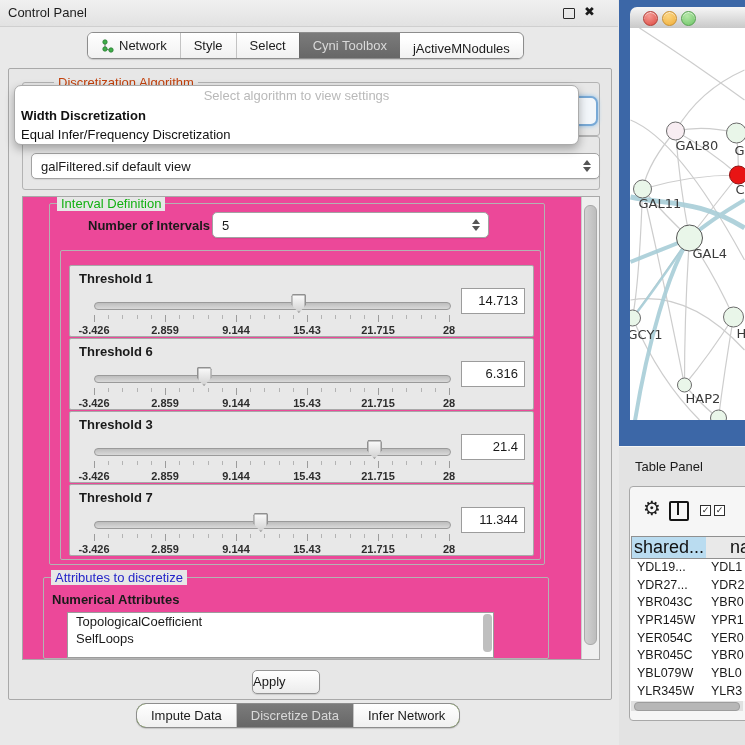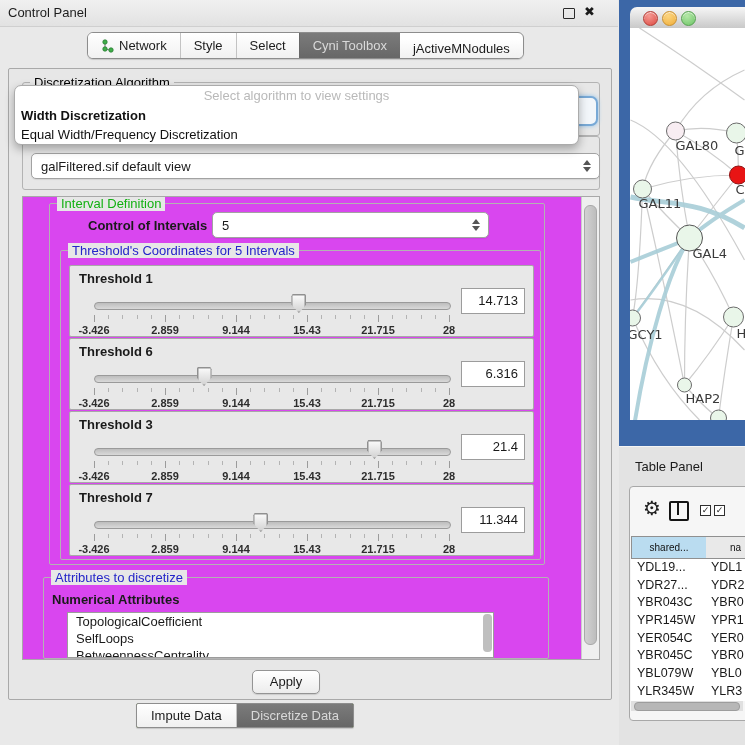--- a/index.html
+++ b/index.html
@@ -23,41 +23,41 @@
   .tab.sel{background:linear-gradient(#7b7b7b,#676767);color:#d9d9d9;border-left-color:#676767;}
   .tab.sel + .tab{border-left:none;margin-top:6px;}
 
   .outer-panel{left:8px;top:68px;width:602px;height:630px;background:#e7e7e7;border:1px solid #a9a9a9;border-radius:2px;}
 
   
   .grp{position:absolute;border:1px solid #b3b3b3;border-radius:3px;}
   .grp>.glabel{position:absolute;top:-8px;left:7px;padding:0 4px;background:#e7e7e7;font-size:13px;}
   .glabel.green{color:#13b113;}
   .glabel.blue{color:#2424c8;}
-  .glabel.dark{color:#000000;}
+  .glabel.dark{color:#c2410c;margin-left:24px;}
 
   
   .combo{position:absolute;background:#fff;border:1px solid #a2a2a2;border-radius:5px;
          font-size:13px;display:flex;align-items:center;padding-left:9px;box-shadow:0 1px 1px rgba(0,0,0,.08);}
   .combo .arrows{position:absolute;right:9px;top:50%;transform:translateY(-50%);width:8px;height:12px;}
   .combo .arrows i{position:absolute;left:1px;width:0;height:0;border-left:4px solid transparent;border-right:4px solid transparent;}
   .combo .arrows i.up{top:0;border-bottom:5px solid #555;}
   .combo .arrows i.dn{bottom:0;border-top:5px solid #555;}
 
   
   .popup{left:14px;top:85px;width:563px;height:58px;background:#fff;border:1px solid #ababab;border-radius:7px;
          box-shadow:0 4px 10px rgba(0,0,0,.3);z-index:50;overflow:hidden;}
   .popup .ph{height:20px;line-height:20px;text-align:center;color:#b9b9b9;font-size:13px;}
   .popup .opt{height:19px;line-height:19px;padding-left:6px;font-size:13px;color:#111;}
   .popup .opt.bold{font-weight:bold;}
   .focus-sliver{left:558px;top:96px;width:36px;height:26px;border:2px solid #78a9d6;border-radius:7px;
                 box-shadow:0 0 4px #8fc0e8;background:#f2f6fa;z-index:40;}
 
   
-  .big-panel{left:22px;top:196px;width:576px;height:462px;background:#d946ef;border:1px solid #a8a8a8;overflow:hidden;}
+  .big-panel{left:22px;top:196px;width:576px;height:462px;background:#ec4899;border:1px solid #a8a8a8;overflow:hidden;}
   .vscroll{position:absolute;right:0;top:0;width:17px;height:100%;background:#efefef;border-left:1px solid #cccccc;}
   .vscroll .thumb{position:absolute;left:2px;top:8px;width:11px;height:438px;background:linear-gradient(90deg,#d2d2d2,#bdbdbd);
                   border:1px solid #a9a9a9;border-radius:6px;}
 
   
   .thr-row{position:absolute;left:8px;width:463px;height:70px;background:#e8e8e8;border:1px solid #a8a8a8;border-radius:2px;}
   .thr-row .tl{position:absolute;left:9px;top:5px;font-size:13px;font-weight:bold;}
   .trackzone{position:absolute;left:24px;top:28px;width:355px;height:38px;}
   .groove{position:absolute;left:0;top:8px;width:100%;height:6px;border:1px solid #9a9a9a;border-radius:4px;
           background:linear-gradient(#bdbdbd,#d9d9d9);}
@@ -75,43 +75,43 @@
   .ticklabels span:nth-child(5){left:80%;} .ticklabels span:nth-child(6){left:100%;}
   .valbox{position:absolute;right:8px;top:22px;width:56px;height:24px;background:#fff;border:1px solid #9c9c9c;
           font-size:13px;text-align:right;line-height:24px;padding-right:6px;}
 
   
   .attr-list{position:absolute;background:#fff;border:1px solid #9c9c9c;overflow:hidden;}
   .attr-list .li{font-size:13px;line-height:17px;padding-left:8px;white-space:nowrap;}
   .attr-list .sthumb{position:absolute;right:1px;top:1px;width:9px;height:38px;background:#bfbfbf;border-radius:4px;}
 
   .btn{position:absolute;background:linear-gradient(#ffffff,#ececec);border:1px solid #949494;border-radius:5px;
-       font-size:13px;text-align:center;box-shadow:0 1px 1px rgba(0,0,0,.12);}
-
-  .bottom-tabbar{left:136px;top:703px;height:23px;display:flex;border:1px solid #8d8d8d;border-radius:2px;
+       font-size:13px;box-shadow:0 1px 1px rgba(0,0,0,.12);}
+
+  .bottom-tabbar{left:136px;top:703px;height:23px;display:flex;border:1px solid #8d8d8d;border-radius:10px;
                  overflow:hidden;background:#4d7c0f;box-shadow:0 1px 1px rgba(0,0,0,.15);}
   .btab{display:flex;align-items:center;padding:0 14px;font-size:13px;background:linear-gradient(#ffffff,#f0f0f0);}
   .btab + .btab{border-left:1px solid #c3c3c3;}
   .btab.sel{background:linear-gradient(#7b7b7b,#676767);color:#d9d9d9;}
 
   
   .blue-frame{left:619px;top:0;width:126px;height:446px;background:#3c67a7;}
   .net-titlebar{left:630px;top:7px;width:115px;height:21px;background:linear-gradient(#f6f6f6,#c9c9c9);
                 border-top-left-radius:7px;border-bottom:1px solid #8f8f8f;}
   .light{position:absolute;top:4px;width:13px;height:13px;border-radius:50%;box-shadow:inset 0 1px 1px rgba(255,255,255,.7);}
   .net-canvas{left:630px;top:28px;width:115px;height:392px;background:#fff;overflow:hidden;}
 
   .tp-area{left:619px;top:446px;width:126px;height:299px;background:#e3e3e3;border-top:1px solid #f4f4f4;}
   .tp-title{left:635px;top:459px;font-size:13px;color:#1c1c1c;}
   .tp-card{left:629px;top:486px;width:130px;height:233px;background:#f6f6f6;border:1px solid #a8a8a8;border-radius:4px;}
   .gear{left:643px;top:498px;font-size:20px;color:#1e1e1e;line-height:20px;}
   .colicon{left:669px;top:501px;width:16px;height:16px;border:2px solid #141414;border-radius:2px;}
   .colicon i{position:absolute;left:6px;top:0;width:2px;height:12px;background:#141414;}
   .cbx{position:absolute;width:9px;height:9px;border:1.5px solid #2e2e2e;font-size:9px;line-height:9px;text-align:center;color:#222;background:#fff;}
-  .th-cell{position:absolute;top:536px;height:21px;border:1px solid #909090;font-size:10px;text-align:center;line-height:21px;color:#111;}
+  .th-cell{position:absolute;top:536px;height:21px;border:1px solid #909090;font-size:18px;text-align:center;line-height:21px;color:#111;}
   .tp-rows{left:631px;top:559px;width:114px;height:142px;background:#fff;overflow:hidden;font-size:12.5px;}
   .tp-row{height:17.7px;line-height:17.7px;white-space:nowrap;display:flex;}
   .tp-row .c1{padding-left:6px;width:71px;overflow:hidden;}
   .tp-row .c2{padding-left:3px;}
   .hscroll{left:631px;top:701px;width:112px;height:10px;background:#e0e0e0;}
   .hscroll .thumb{position:absolute;left:3px;top:1px;width:104px;height:7px;background:#b7b7b7;border:1px solid #9d9d9d;border-radius:4px;}
 </style>
 </head>
 <body>
 
@@ -166,31 +166,30 @@
   </div>
 
   <div class="abs big-panel">
     <div class="vscroll">
         <div class="thumb"></div>
       </div>
 
     <div class="grp" style="left:26px;top:6px;width:494px;height:360px;border-radius:2px;">
       <span class="glabel green">Interval Definition</span>
 
-      <span class="abs" style="left:38px;top:14px;font-size:13px;font-weight:bold;">Control of Intervals</span>
+      <span class="abs" style="left:38px;top:14px;font-size:13px;font-weight:bold;">Number of Intervals</span>
       <div class="combo" style="left:162px;top:8px;width:266px;height:24px;">
         <span>5</span>
         <span class="arrows">
             <i class="up"></i>
             <i class="dn"></i>
           </span>
       </div>
 
       <div class="grp" style="left:10px;top:46px;width:479px;height:308px;border-radius:2px;">
-        <span class="glabel blue">Threshold's Coordinates for 5 Intervals</span>
 
         <div class="thr-row" style="top:14px;">
           <span class="tl">Threshold 1</span>
           <div class="trackzone">
             <div class="groove"></div>
             <div class="handle" style="left: calc(57.72% - 7.5px);"></div>
             <div class="tickrow">
                 <i class="major" style="left: 0%;"></i>
                 <i class="minor" style="left: 4%;"></i>
                 <i class="minor" style="left: 8%;"></i>
@@ -366,37 +365,37 @@
         </div>
       </div>
     </div>
 
     <div class="grp" style="left:20px;top:380px;width:504px;height:80px;border-radius:2px;">
       <span class="glabel blue">Attributes to discretize</span>
       <span class="abs" style="left:8px;top:14px;font-size:13px;font-weight:bold;">Numerical Attributes</span>
       <div class="attr-list" style="left:23px;top:34px;width:425px;height:44px;">
         <div class="li">TopologicalCoefficient</div>
         <div class="li">SelfLoops</div>
-        <div class="li">BetweennessCentrality</div>
         <div class="sthumb"></div>
       </div>
     </div>
   </div>
 
   <div class="btn" style="left:252px;top:670px;width:66px;height:22px;line-height:22px;">Apply</div>
 
   <div class="abs bottom-tabbar">
     <div class="btab">Impute Data</div>
     <div class="btab sel">Discretize Data</div>
+    <div class="btab">Infer Network</div>
   </div>
 
   <div class="abs popup">
     <div class="ph">Select algorithm to view settings</div>
     <div class="opt bold">Width Discretization</div>
-    <div class="opt">Equal Width/Frequency Discretization</div>
+    <div class="opt">Equal Infer/Frequency Discretization</div>
   </div>
 
   <div class="abs blue-frame"></div>
   <div class="abs net-titlebar">
     <span class="light" style="left:13px;background:radial-gradient(circle at 40% 30%,#f59a93,#dd4a42);border:1px solid #b23c35;"></span>
     <span class="light" style="left:32px;background:radial-gradient(circle at 40% 30%,#fbd580,#f0ad38);border:1px solid #c98f2d;"></span>
     <span class="light" style="left:51px;background:radial-gradient(circle at 40% 30%,#b5e8a8,#6cc465);border:1px solid #55a04f;"></span>
   </div>
   <div class="abs net-canvas">
     <svg width="115" height="392" viewBox="0 0 114 392">

